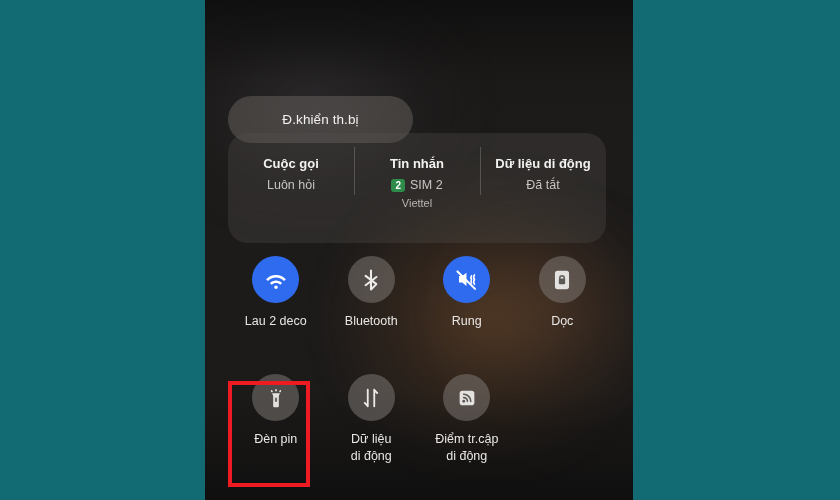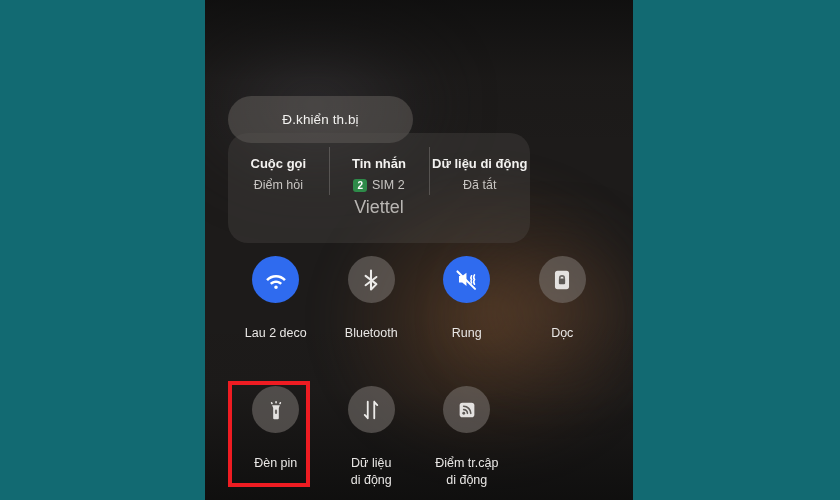--- a/index.html
+++ b/index.html
@@ -62,21 +62,21 @@
     display:flex; align-items:center; justify-content:center;
     color:#f2f1ef;
     font-size:13.5px;
     letter-spacing:0.1px;
     margin-top:32px;
   }
 
   
   .info-card {
     position:absolute; left:23px; top:133px;
-    width:302px; height:110px;
+    width:378px; height:110px;
     border-radius:20px;
     background:rgba(86,82,78,0.30);
     display:flex;
     overflow:hidden;
   }
   .info-col {
     flex:1;
     display:flex; flex-direction:column; align-items:center;
     padding-top:23px;
     position:relative;
@@ -96,42 +96,42 @@
     display:flex; align-items:center; gap:5px;
   }
   .sim-badge {
     background:#2e8b49; color:#ffffff;
     font-size:10px; font-weight:bold;
     border-radius:3px;
     padding:1px 4px; line-height:1.1;
     display:inline-block;
   }
   .info-sub2 {
-    color:#b9b6b3; font-size:18px; margin-top:5px;
+    color:#b9b6b3; font-size:11px; margin-top:5px;
   }
 
   
   .tiles {
     position:absolute; left:23px; top:256px;
     width:382px;
     display:grid;
     grid-template-columns:repeat(4,1fr);
     row-gap:45px;
   }
   .tile {
     display:flex; flex-direction:column; align-items:center;
   }
   .tile-circle {
     width:47px; height:47px; border-radius:50%;
     display:flex; align-items:center; justify-content:center;
     background:rgba(128,123,118,0.52);
   }
   .tile-circle.on { background:#2f6bef; }
   .tile-label {
-    margin-top:22px;
+    margin-top:10px;
     color:#e9e7e5; font-size:12.5px;
     text-align:center; line-height:1.30;
     white-space:pre-line;
   }
   .tile-circle svg { display:block; }
 
   
   #highlight {
     position:absolute;
     left:228px; top:381px;
@@ -156,21 +156,21 @@
       <div class="pill">
         <span>Đ.khiển th.bị</span>
       </div>
     </div>
 
     <div class="info-card">
 
       <div class="info-col">
         <div class="info-title">Cuộc gọi</div>
         <div class="info-sub">
-          <span>Điểm hỏi</span>
+          <span>Luôn hỏi</span>
         </div>
       </div>
 
       <div class="info-col">
         <div class="info-title">Tin nhắn</div>
         <div class="info-sub">
           <span class="sim-badge">2</span>
           <span>SIM 2</span>
         </div>
         <div class="info-sub2">Viettel</div>

